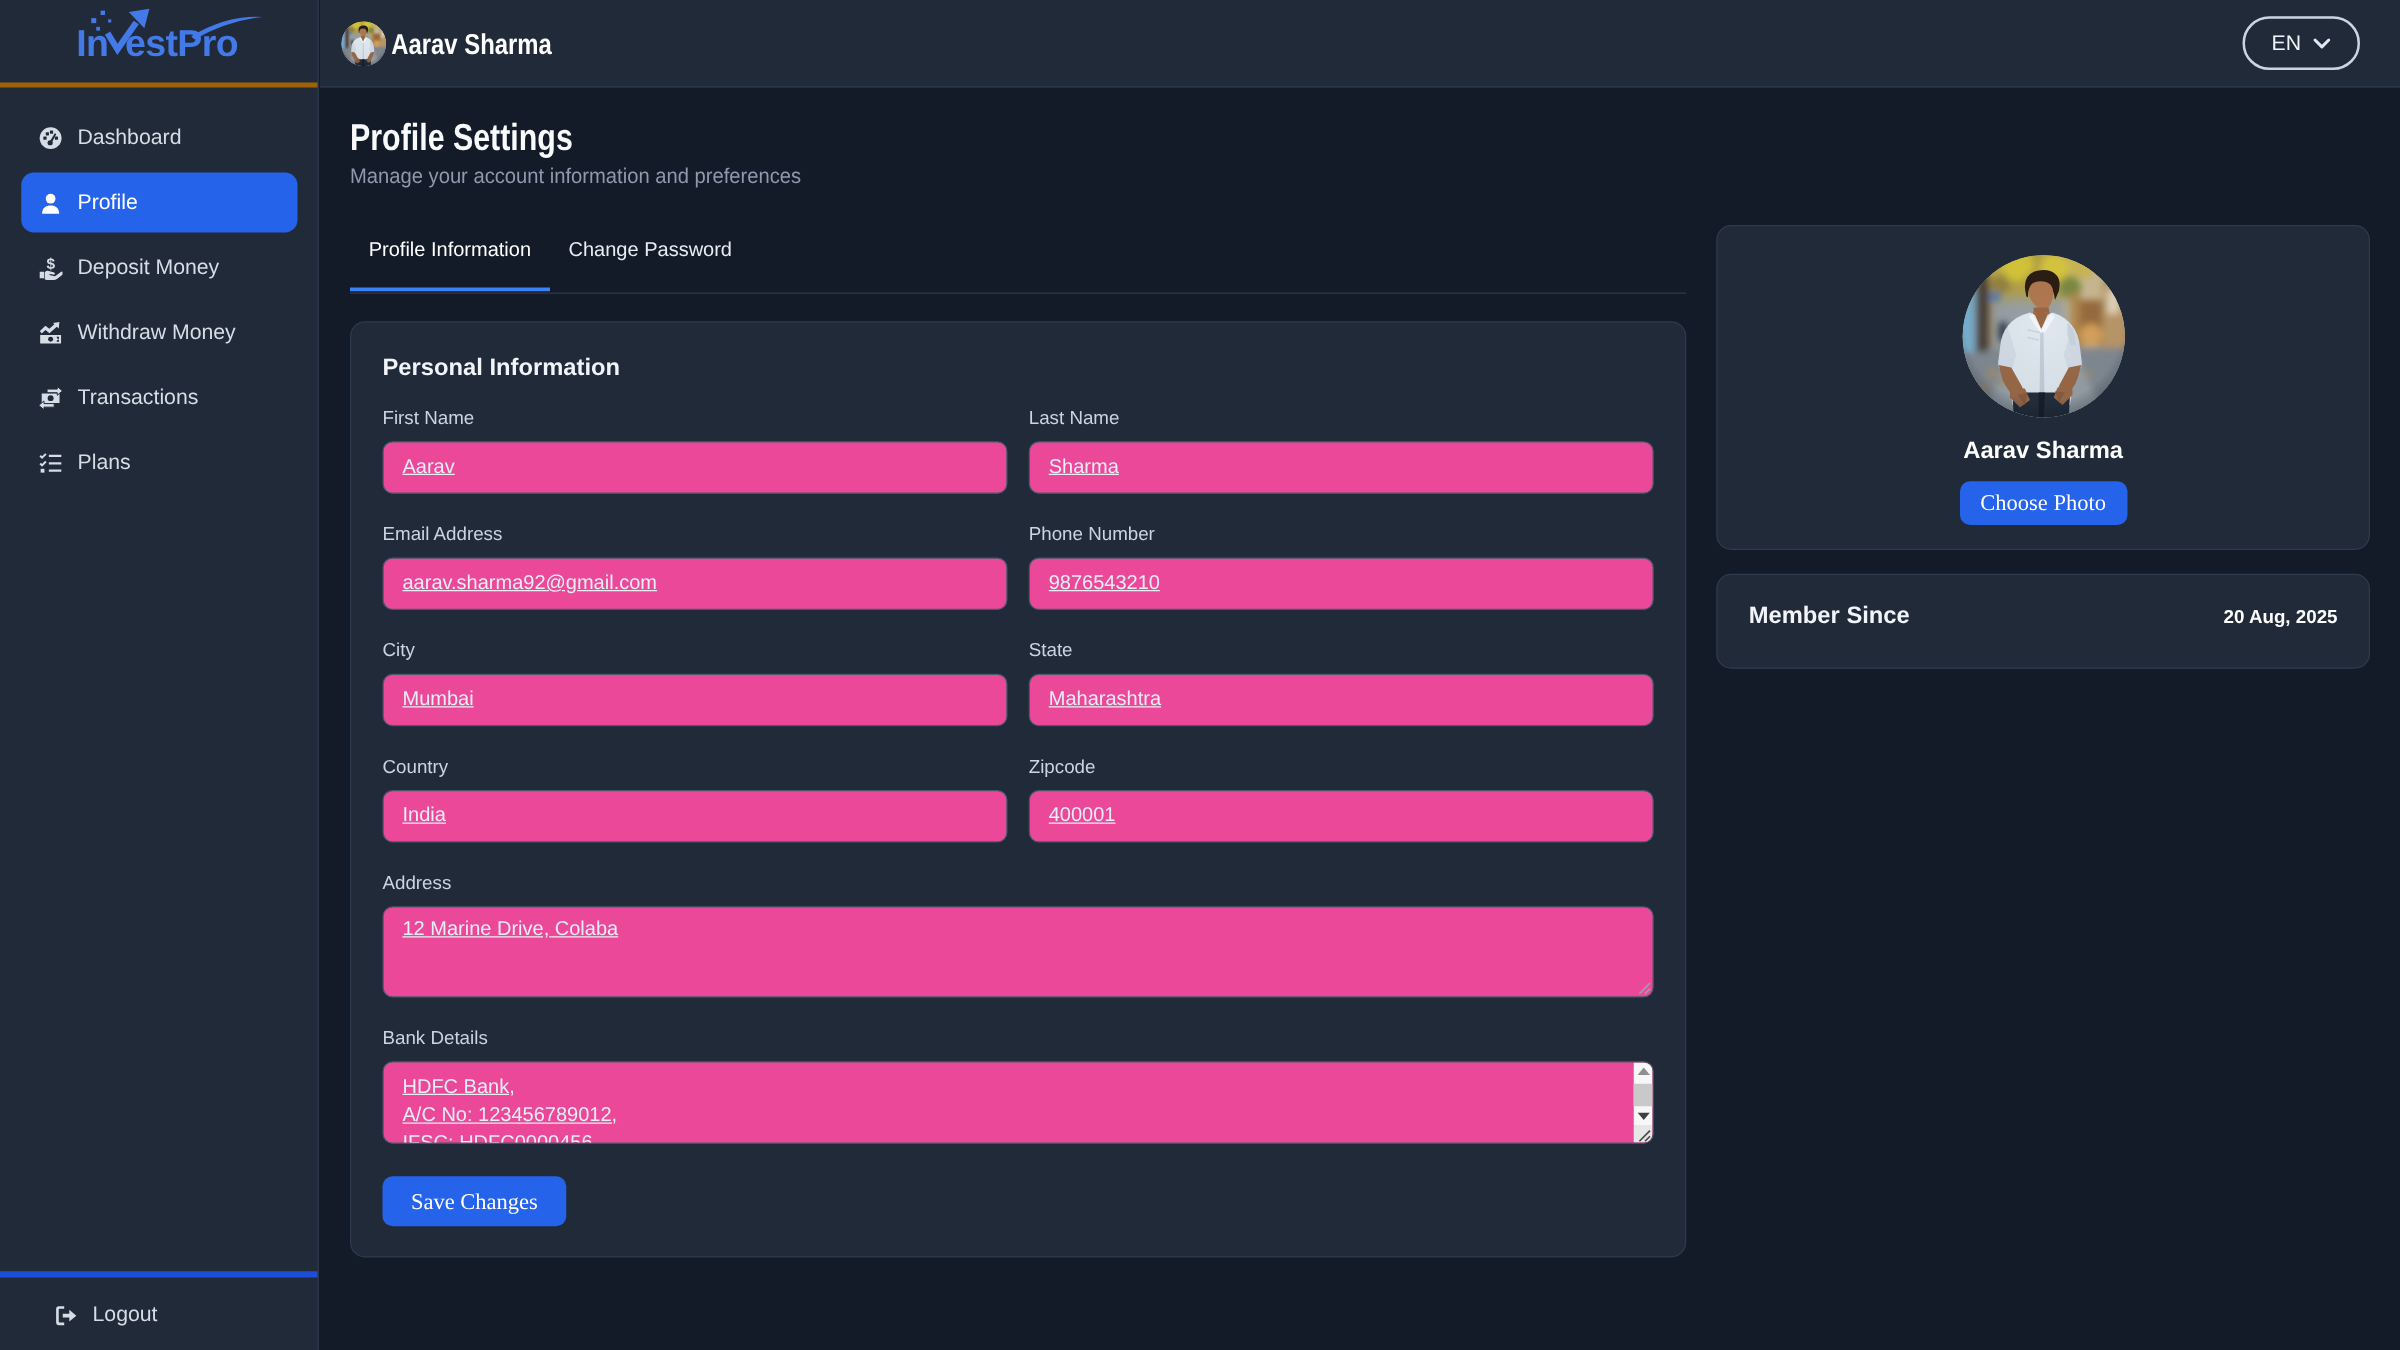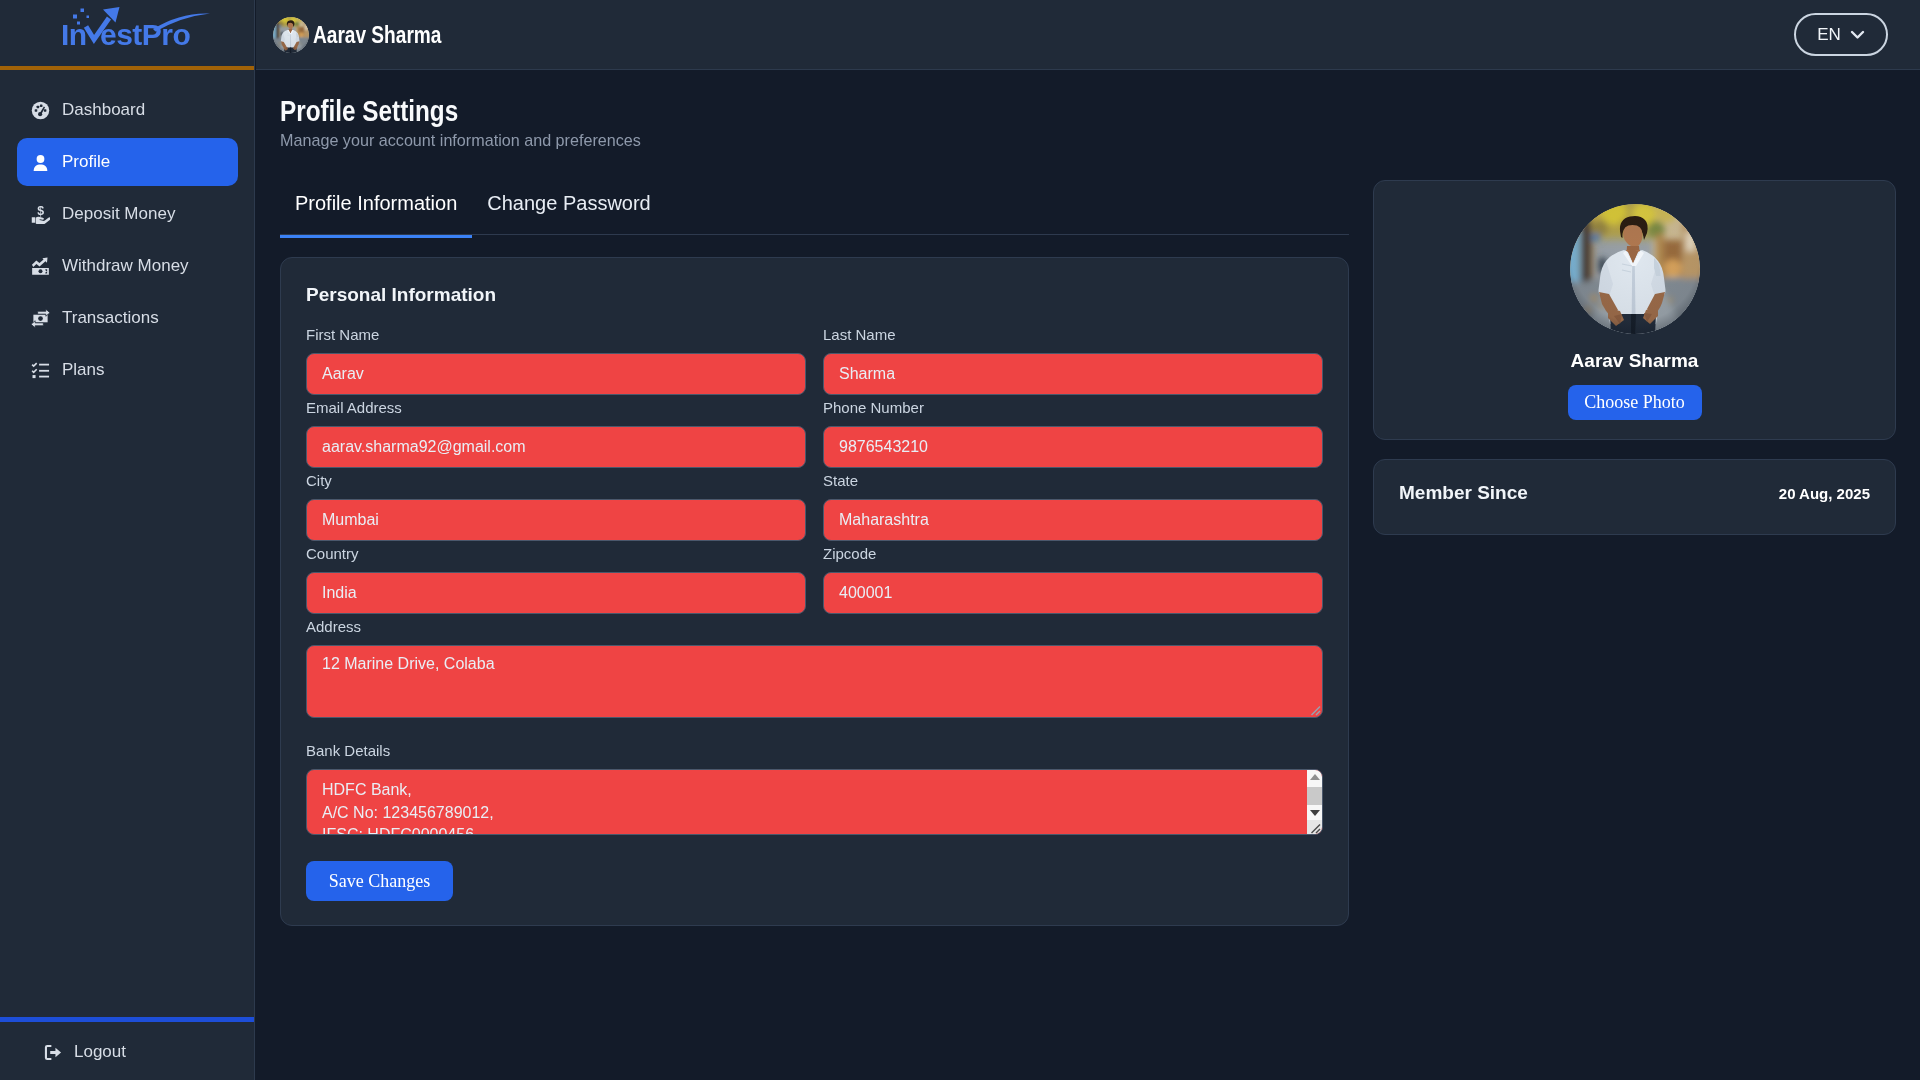--- a/index.html
+++ b/index.html
@@ -26,33 +26,33 @@
   .main { position:absolute; left:256px; top:71px; width:1664px; height:1009px; padding:22px 24px 0 24px; }
   .page-title { font-size:30px; line-height:36px; font-weight:700; color:#f8fafc; transform:scaleX(0.81); transform-origin:left center; white-space:nowrap; }
   .page-sub { margin-top:2px; font-size:17px; color:#8e99ab; transform:scaleX(0.95); transform-origin:left center; white-space:nowrap; }
 
   .columns { display:flex; margin-top:29px; }
   .col-left { width:1069px; }
   .col-right { width:523px; margin-left:24px; }
 
   
   .tabs { border-bottom:1px solid #2e3a4e; height:55px; }
-  .tab { display:inline-block; padding:12px 15px 20px; font-size:20px; color:#e8edf4; }
+  .tab { display:inline-block; padding:12px 15px 20px; font-size:16px; color:#e8edf4; }
   .tab.active { border-bottom:3px solid #3b82f6; color:#ffffff; }
 
   
   .card { background:#202a38; border:1px solid #2e3b4f; border-radius:12px; }
   .form-card { margin-top:22px; padding:26px 25px 24px 25px; }
   .card-h { font-size:19px; font-weight:700; color:#f1f5f9; }
   .form-card .card-h { margin-bottom:20px; }
 
   .frow { display:flex; gap:17px; }
-  .fgroup { margin-bottom:4px; flex:1; }
+  .fgroup { margin-bottom:24px; flex:1; }
   .fgroup label { display:block; font-size:15px; line-height:17px; color:#cbd5e1; margin-bottom:10px; }
-  .inp { width:100%; height:42px; background:#ef4444; border:1px solid #4b586c; border-radius:8px; color:#e9eef5; font-size:16px; padding:0 15px; font-family:"Liberation Sans",sans-serif; display:flex; align-items:center; }
+  .inp { width:100%; height:42px; background:#ec4899; border:1px solid #4b586c; border-radius:8px; color:#e9eef5; font-size:16px; padding:0 15px; font-family:"Liberation Sans",sans-serif; display:flex; align-items:center;text-decoration:underline; }
   .ta { padding:7px 15px; display:block; position:relative; line-height:22.5px; }
   .ta-g { margin-bottom:24px !important; }
   .ta-address { height:73px; }
   .ta-bank { height:66px; padding-top:9px; overflow:hidden; }
   .grip { position:absolute; right:1px; bottom:1px; }
   
   .sbar { position:absolute; top:0; right:0; width:15px; height:64px; }
   .sbar .track { position:absolute; top:0; left:0; width:15px; height:50px; background:#f7f7f7; }
   .sbar .thumb { position:absolute; top:17px; left:0; width:15px; height:18px; background:#c9c9c9; }
   .sbar .corner { position:absolute; top:50px; left:0; width:15px; height:14px; background:#e6e6e6; }

